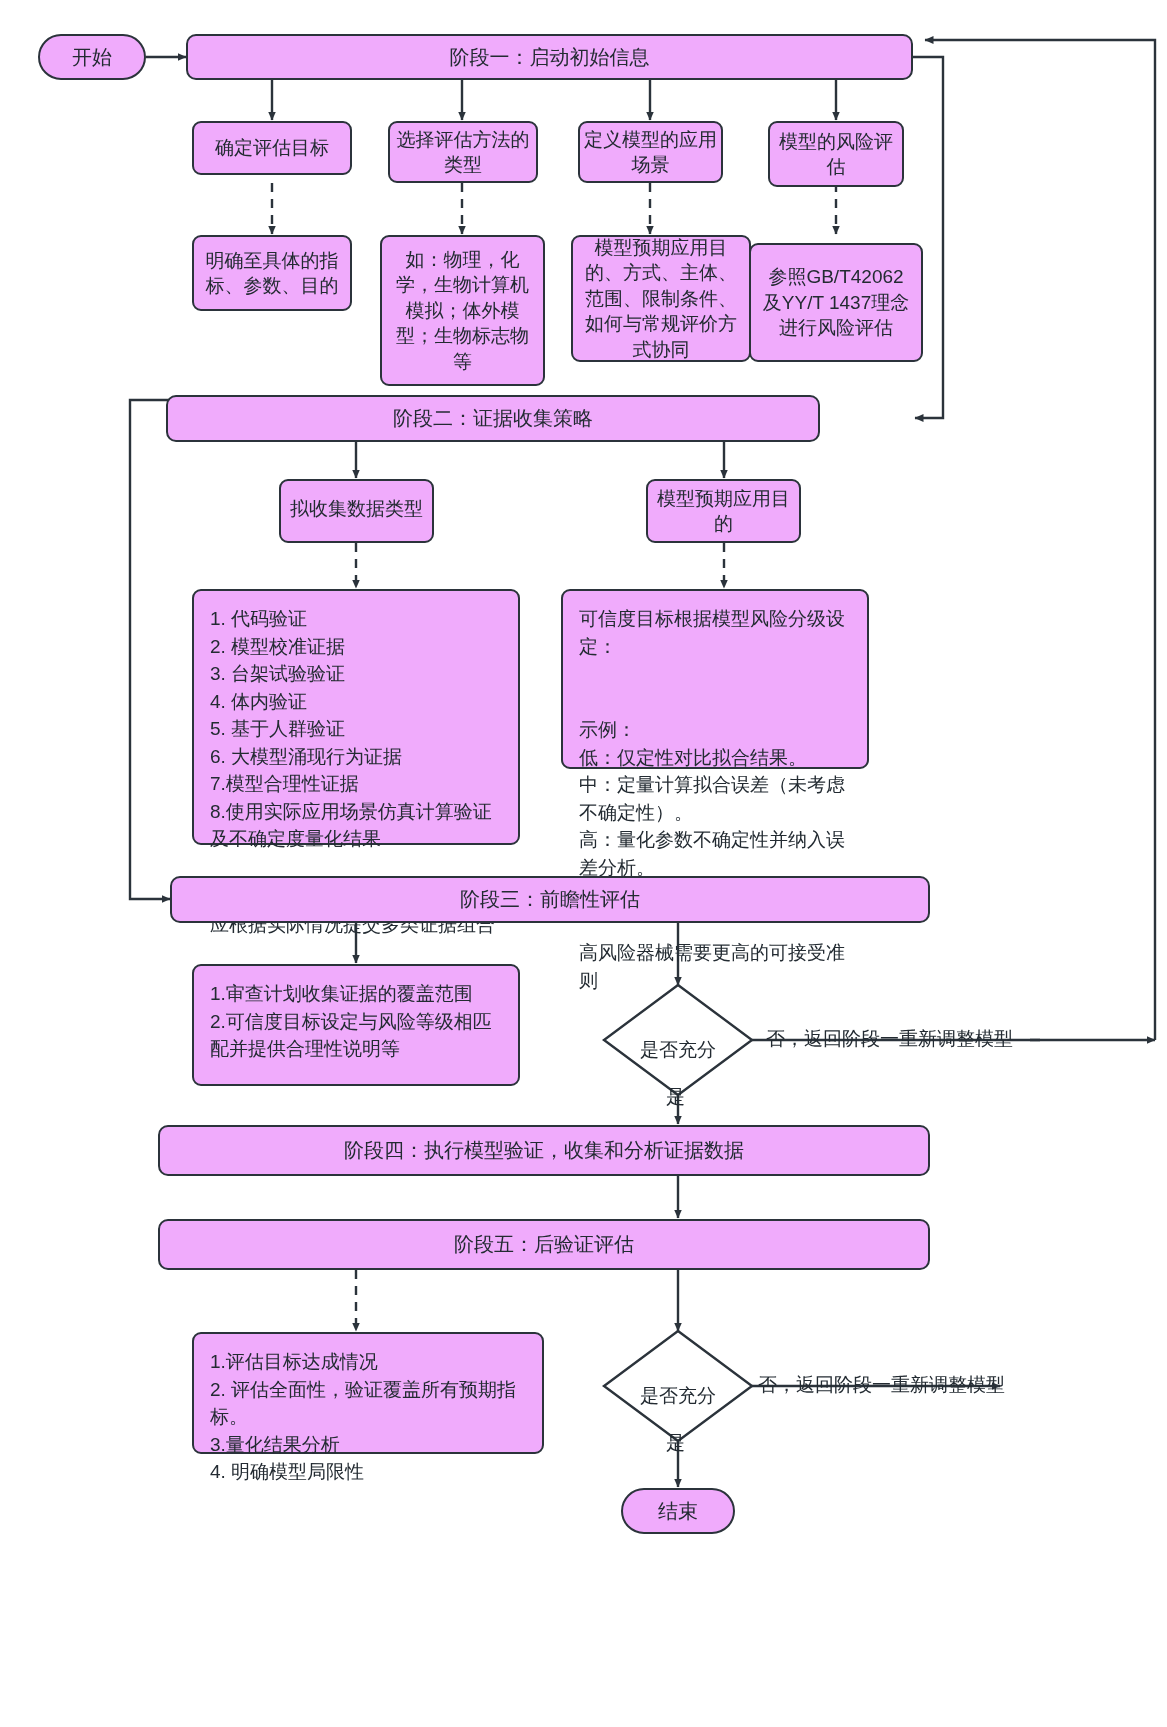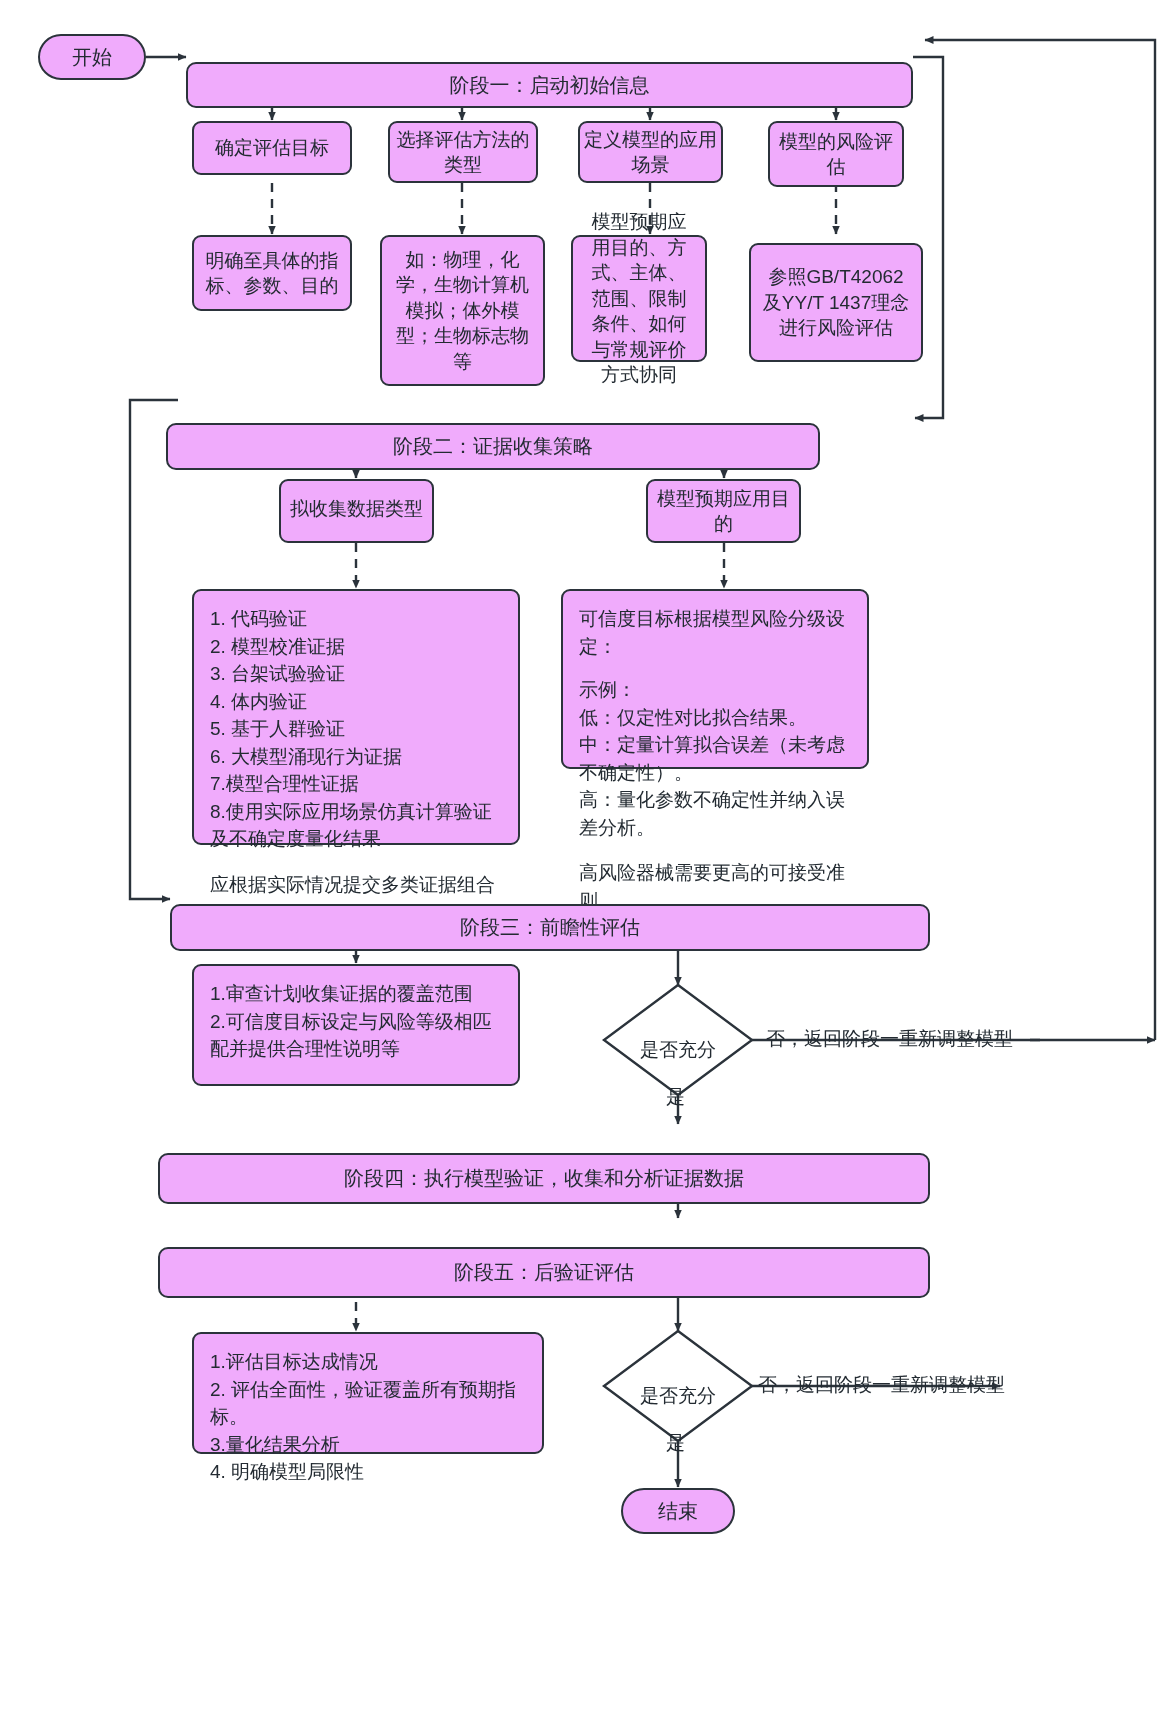--- a/index.html
+++ b/index.html
@@ -35,32 +35,32 @@
     align-items: center;
     justify-content: center;
     text-align: center;
     line-height: 1.34;
     color: #232b32;
     z-index: 2;
   }
   .stage-bar {
     border-radius: 10px;
     font-size: 20px;
-    margin-top: 28px;
   }
   .small-box { font-size: 19px; }
   .detail-box { font-size: 19px; }
   .list-box {
     justify-content: flex-start;
     align-items: flex-start;
     text-align: left;
     padding: 14px 14px 10px 16px;
     font-size: 19px;
     line-height: 1.45;
     white-space: pre-wrap;
+    gap: 40px;
   }
   .terminator {
     border-radius: 26px;
     font-size: 20px;
   }
   .diamond-wrap {
     position: absolute;
     z-index: 2;
   }
   .diamond-label {
@@ -166,21 +166,21 @@
   <div class="node small-box" style="left:768px; top:121px; width:136px; height:66px;">
     <span>模型的风险评估</span>
   </div>
 
   <div class="node detail-box" style="left:192px; top:235px; width:160px; height:76px; padding:0 10px;">
     <span>明确至具体的指标、参数、目的</span>
   </div>
   <div class="node detail-box" style="left:380px; top:235px; width:165px; height:151px; padding:0 10px;">
     <span>如：物理，化学，生物计算机模拟；体外模型；生物标志物等</span>
   </div>
-  <div class="node detail-box" style="left:571px; top:235px; width:136px; height:127px; padding:7px 10px;">
+  <div class="node detail-box" style="left:571px; top:235px; width:180px; height:127px; padding:7px 10px;">
     <span>模型预期应用目的、方式、主体、范围、限制条件、如何与常规评价方式协同</span>
   </div>
   <div class="node detail-box" style="left:749px; top:243px; width:174px; height:119px; padding:0 10px;">
     <span>参照GB/T42062及YY/T 1437理念进行风险评估</span>
   </div>
 
   <div class="node stage-bar" style="left:166px; top:395px; width:654px; height:47px;text-align:center;">
     <span>阶段二：证据收集策略</span>
   </div>
 

